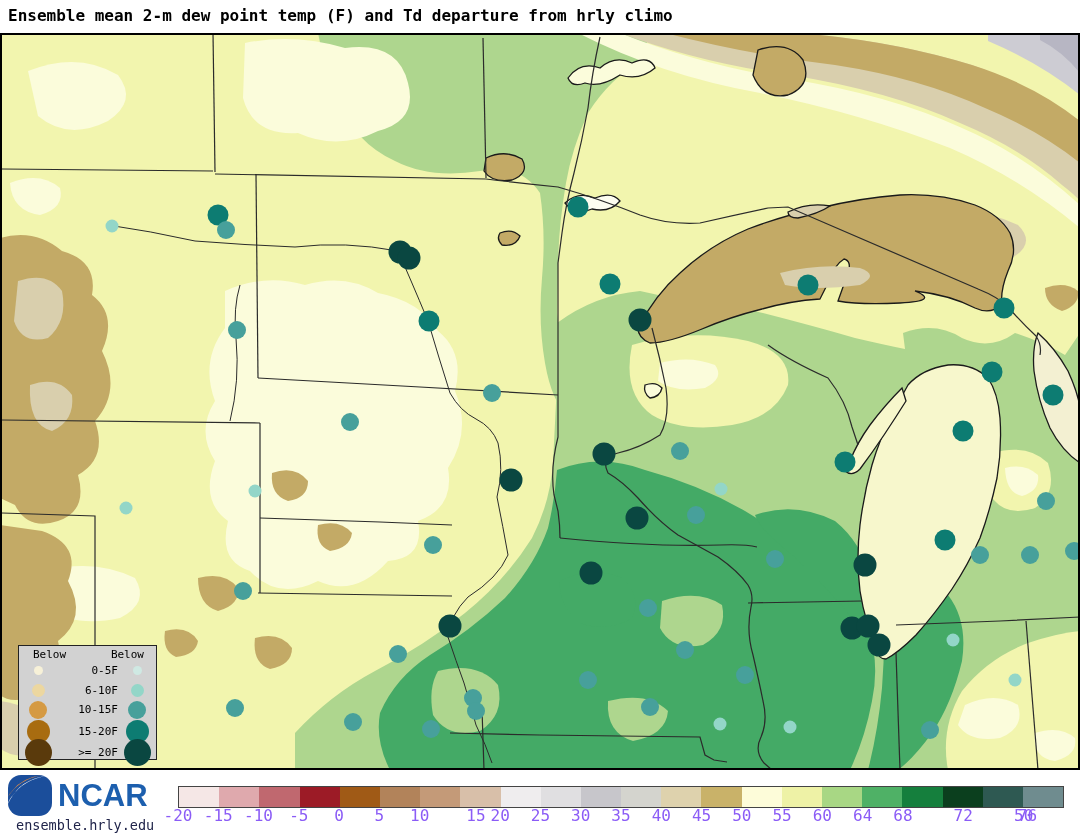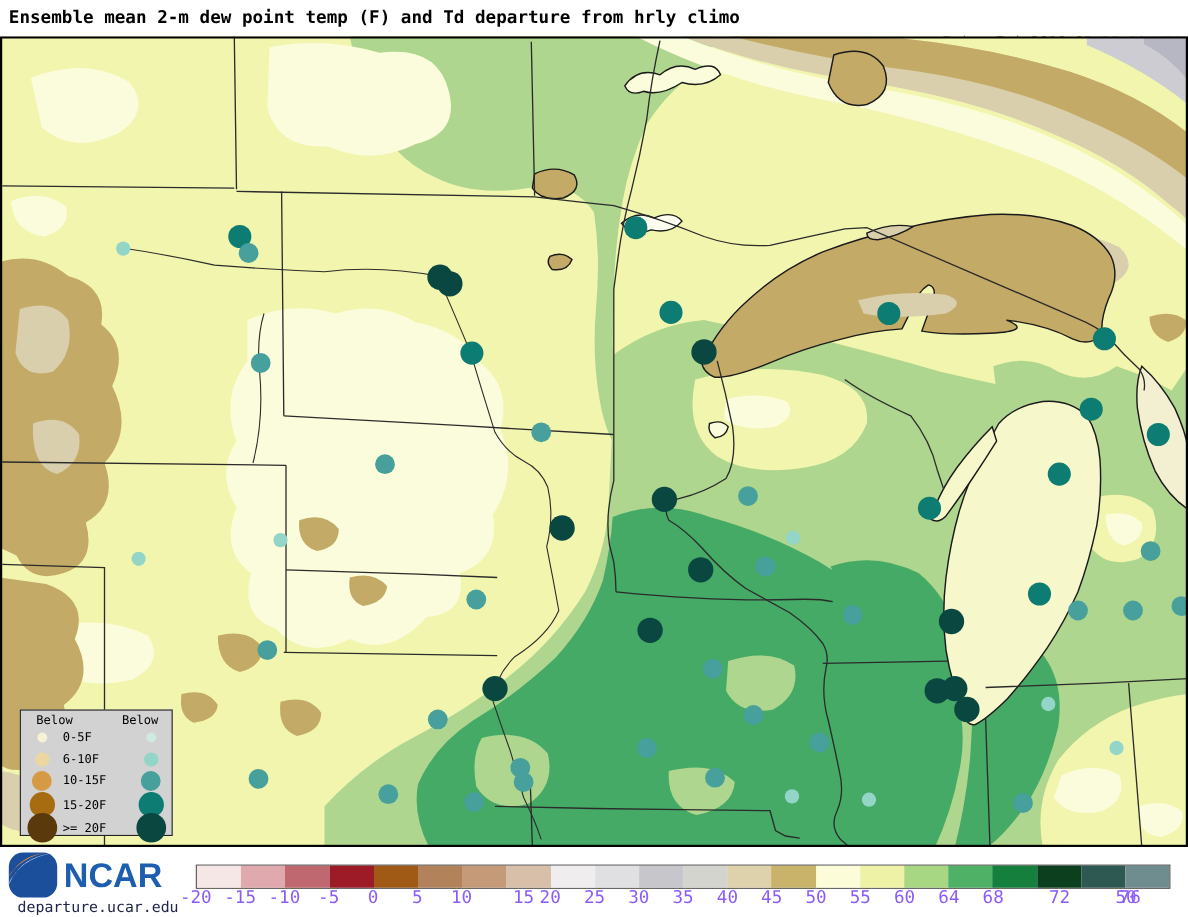--- a/index.html
+++ b/index.html
@@ -10,21 +10,21 @@
   #title{position:absolute;left:8px;top:6px;font-size:16px;font-weight:bold;color:#000;white-space:pre;}
   #initbox{position:absolute;right:6px;top:2px;text-align:right;font-size:13.4px;color:#000;line-height:15px;white-space:pre;}
   
   #maparea{position:absolute;left:0;top:33px;width:1080px;height:737px;}
   #mapsvg{position:absolute;left:0;top:0;}
   
   #legend{position:absolute;left:18px;top:612px;width:139px;height:115px;background:#d2d2d2;
     border:1px solid #222;box-sizing:border-box;font-size:11px;color:#000;}
   #legend .hdr{display:flex;justify-content:space-between;padding:2px 12px 0 14px;}
   #legend .row{display:grid;grid-template-columns:38px 1fr 38px;align-items:center;height:19.5px;}
-  #legend .row .lab{text-align:left;}
+  #legend .row .lab{text-align:right;}
   #legend .dotcell{display:flex;align-items:center;justify-content:center;}
   .swatch{border-radius:50%;}
   
   #ftr{position:absolute;left:0;top:770px;width:1080px;height:64px;background:#fff;}
   #logo{position:absolute;left:6px;top:2px;}
   #site{position:absolute;left:16px;top:47px;font-size:13.5px;color:#20244a;}
   #cbar{position:absolute;left:178px;top:16px;width:886px;height:22px;display:flex;
     border:1px solid #444;box-sizing:border-box;}
   #cbar .seg{flex:1 1 auto;height:100%;}
   #cticks{position:absolute;left:178px;top:36px;width:886px;height:20px;font-size:16px;color:#8b5cf6;}
@@ -269,21 +269,21 @@
     </div>
   </div>
 
   <div id="ftr">
     <svg id="logo" width="160" height="46" viewBox="0 0 160 46">
       <rect x="2" y="3" width="44" height="41" rx="13" style="fill:var(--logo-blue)"></rect>
       <path d="M2,32 Q12,9 40,4 L46,3 Q18,6 8,22 Q3,27 2,32 Z" fill="#ffffff"></path>
       <path d="M2,25 Q12,8 36,3 Q16,6 7,18 Q3,22 2,25 Z" style="fill:var(--logo-orange)"></path>
       <text x="52" y="34" font-family="Liberation Sans, sans-serif" font-size="31" font-weight="bold" style="fill:var(--wordmark-blue)">NCAR</text>
     </svg>
-    <div id="site">departure.ucar.edu</div>
+    <div id="site">ensemble.hrly.edu</div>
     <div id="cbar">
         <div class="seg" style="background: rgb(245, 231, 230);"></div>
         <div class="seg" style="background: rgb(223, 169, 173);"></div>
         <div class="seg" style="background: rgb(192, 104, 111);"></div>
         <div class="seg" style="background: rgb(156, 27, 38);"></div>
         <div class="seg" style="background: rgb(160, 90, 22);"></div>
         <div class="seg" style="background: rgb(178, 131, 90);"></div>
         <div class="seg" style="background: rgb(196, 154, 120);"></div>
         <div class="seg" style="background: rgb(216, 191, 169);"></div>
         <div class="seg" style="background: rgb(239, 237, 238);"></div>

